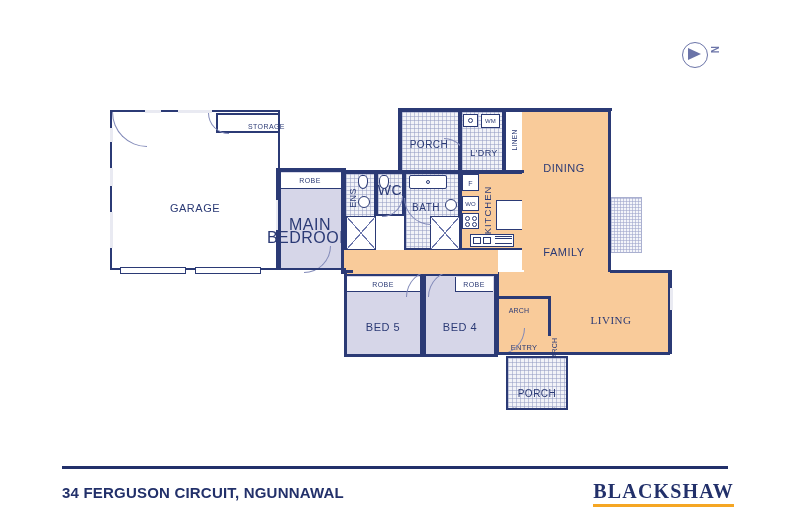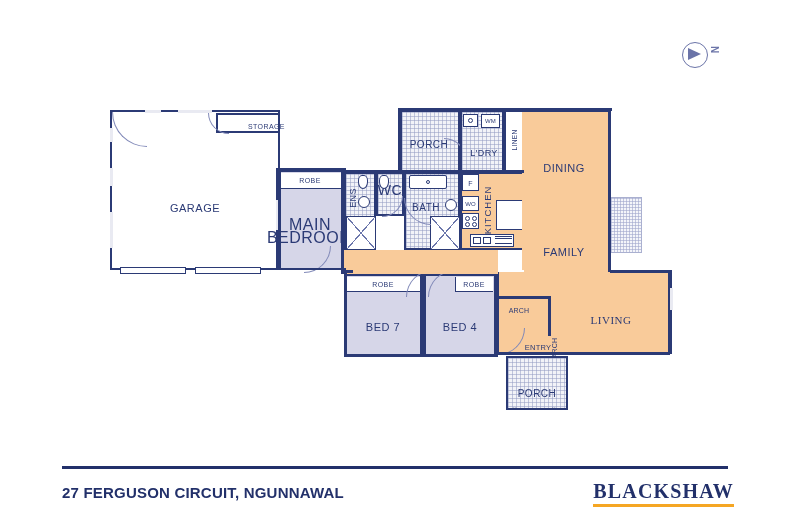--- a/index.html
+++ b/index.html
@@ -215,27 +215,27 @@
   <div class="win-l" style="left:562px;top:351.5px;width:28px;height:3px;"></div>
   <div class="win-l" style="left:604px;top:351.5px;width:28px;height:3px;"></div>
   <div class="win-l" style="left:646px;top:351.5px;width:22px;height:3px;"></div>
 
   <div class="abs fill-orange" style="left:496px;top:272px;width:58px;height:82px;"></div>
   <div class="wall" style="left:496px;top:272px;width:2.5px;height:82px;"></div>
   <div class="wall" style="left:498px;top:296px;width:52px;height:2.5px;"></div>
   <div class="wall" style="left:548px;top:296px;width:2.5px;height:40px;"></div>
   <div class="label l-xsmall" style="left:519px;top:310px;transform:translate(-50%,-50%);font-size:7px;">ARCH</div>
   <div class="label l-xsmall rot90" style="left:554px;top:348px;font-size:7px;">ARCH</div>
-  <div class="label l-xsmall" style="left:524px;top:347px;transform:translate(-50%,-50%);font-size:7.5px;margin-left:14px;">ENTRY</div>
+  <div class="label l-xsmall" style="left:524px;top:347px;transform:translate(-50%,-50%);font-size:7.5px;">ENTRY</div>
   <div class="swing" style="left:498px;top:328px;width:26px;height:26px;border-radius:0 0 100% 0;border-top:none;border-left:none;"></div>
 
   <div class="abs fill-lav outline" style="left:344px;top:274px;width:78px;height:82px;"></div>
   <div class="abs fill-white" style="left:346.5px;top:276.5px;width:73px;height:15px;border-bottom:1.5px solid #2b3a75;"></div>
   <div class="label l-small" style="left:383px;top:284px;transform:translate(-50%,-50%);">ROBE</div>
-  <div class="label l-room" style="left:383px;top:327px;transform:translate(-50%,-50%);">BED 7</div>
+  <div class="label l-room" style="left:383px;top:327px;transform:translate(-50%,-50%);">BED 5</div>
   <div class="swing" style="left:406px;top:270px;width:26px;height:26px;border-radius:100% 0 0 0;border-bottom:none;border-right:none;"></div>
   <div class="win-l" style="left:348px;top:353.5px;width:30px;height:3px;"></div>
   <div class="win-l" style="left:390px;top:353.5px;width:28px;height:3px;"></div>
 
   <div class="abs fill-lav outline" style="left:424px;top:274px;width:72px;height:82px;"></div>
   <div class="abs fill-white" style="left:455px;top:276.5px;width:38px;height:15px;border-bottom:1.5px solid #2b3a75;border-left:1.5px solid #2b3a75;"></div>
   <div class="label l-small" style="left:474px;top:284px;transform:translate(-50%,-50%);">ROBE</div>
   <div class="label l-room" style="left:460px;top:327px;transform:translate(-50%,-50%);">BED 4</div>
   <div class="swing" style="left:428px;top:270px;width:26px;height:26px;border-radius:100% 0 0 0;border-bottom:none;border-right:none;"></div>
   <div class="win-l" style="left:430px;top:353.5px;width:26px;height:3px;"></div>
@@ -261,19 +261,19 @@
   <div class="wall" style="left:398px;top:108px;width:2.5px;height:64px;"></div>
   <div class="wall" style="left:344px;top:170px;width:180px;height:2.5px;"></div>
   <div class="wall" style="left:344px;top:354px;width:154px;height:2.5px;"></div>
   <div class="wall" style="left:496px;top:352px;width:174px;height:2.5px;"></div>
   <div class="wall" style="left:344px;top:274px;width:2.5px;height:82px;"></div>
   <div class="wall" style="left:421px;top:274px;width:2.5px;height:82px;"></div>
   <div class="wall" style="left:494px;top:274px;width:2.5px;height:82px;"></div>
   <div class="wall" style="left:278px;top:168px;width:2.5px;height:102px;"></div>
 
   <div id="footer-rule"></div>
-  <div id="footer-title">27 FERGUSON CIRCUIT, NGUNNAWAL</div>
+  <div id="footer-title">34 FERGUSON CIRCUIT, NGUNNAWAL</div>
   <div id="brand">
     <div class="bn">BLACKSHAW</div>
     <div class="bu"></div>
   </div>
 
 </div>
 
 </body></html>

